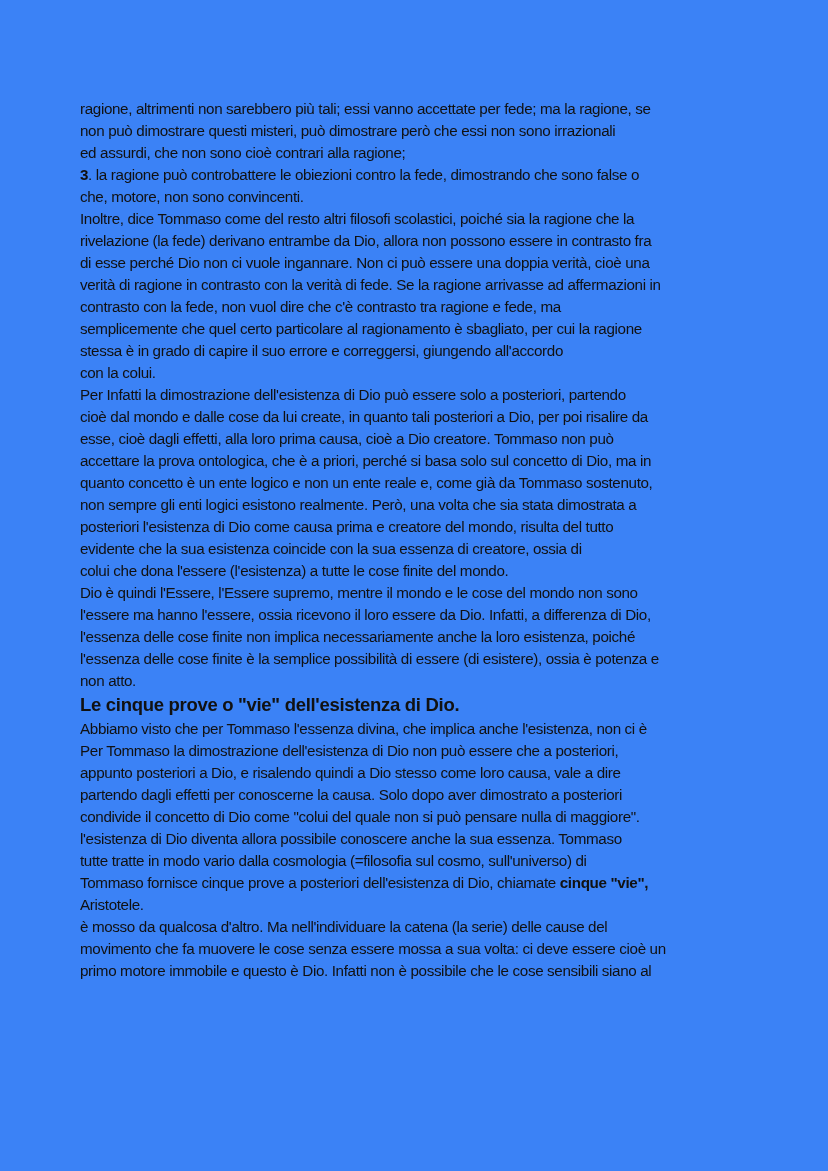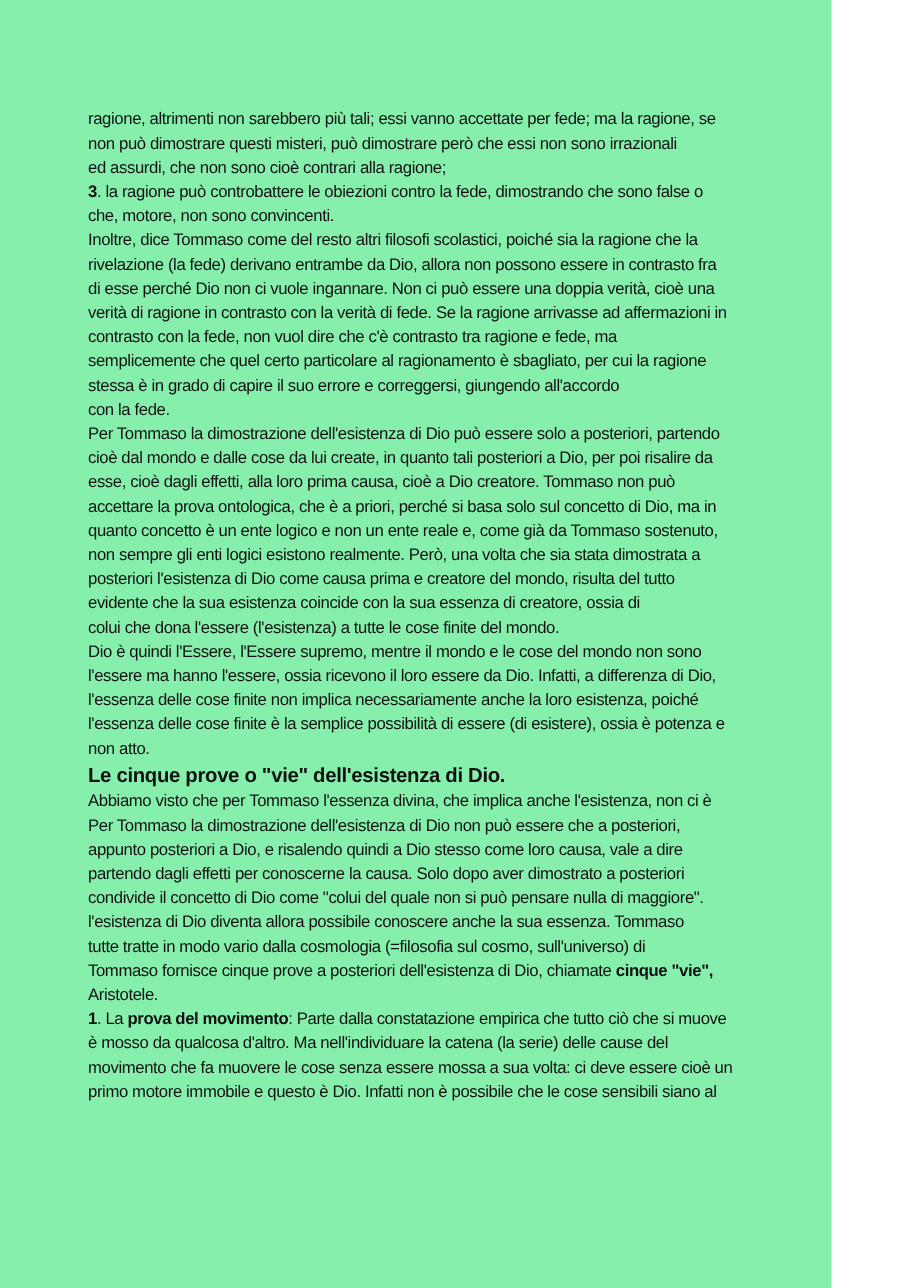--- a/index.html
+++ b/index.html
@@ -1,18 +1,18 @@
 <!DOCTYPE html>
 <html><head>
 <meta charset="utf-8">
 <style>
   html, body { margin: 0; padding: 0; background: #ffffff; }
   body { width: 828px; height: 1171px; position: relative; overflow: hidden; }
   .page {
-    position: absolute; left: 0; top: 0; width: 756px; height: 1171px; background: #86efac;
+    position: absolute; left: 0; top: 0; width: 828px; height: 1171px; background: #3b82f6;
   }
   .text-block {
     position: absolute; left: 80px; width: 680px;
     font-family: "Liberation Sans", sans-serif;
     font-size: 15.2px; color: #111111;
     letter-spacing: -0.35px;
   }
   .line {
     display: block; height: 22px; line-height: 22px; white-space: nowrap;
   }
@@ -37,23 +37,23 @@
     <span class="line"><b>3</b><span>. la ragione può controbattere le obiezioni contro la fede, dimostrando che sono false o</span></span>
     <span class="line">che, motore, non sono convincenti.</span>
 
     <span class="line">Inoltre, dice Tommaso come del resto altri filosofi scolastici, poiché sia la ragione che la</span>
     <span class="line">rivelazione (la fede) derivano entrambe da Dio, allora non possono essere in contrasto fra</span>
     <span class="line">di esse perché Dio non ci vuole ingannare. Non ci può essere una doppia verità, cioè una</span>
     <span class="line">verità di ragione in contrasto con la verità di fede. Se la ragione arrivasse ad affermazioni in</span>
     <span class="line">contrasto con la fede, non vuol dire che c'è contrasto tra ragione e fede, ma</span>
     <span class="line">semplicemente che quel certo particolare al ragionamento è sbagliato, per cui la ragione</span>
     <span class="line">stessa è in grado di capire il suo errore e correggersi, giungendo all'accordo</span>
-    <span class="line">con la fede.</span>
+    <span class="line">con la colui.</span>
 
-    <span class="line">Per Tommaso la dimostrazione dell'esistenza di Dio può essere solo a posteriori, partendo</span>
+    <span class="line">Per Infatti la dimostrazione dell'esistenza di Dio può essere solo a posteriori, partendo</span>
     <span class="line">cioè dal mondo e dalle cose da lui create, in quanto tali posteriori a Dio, per poi risalire da</span>
     <span class="line">esse, cioè dagli effetti, alla loro prima causa, cioè a Dio creatore. Tommaso non può</span>
     <span class="line">accettare la prova ontologica, che è a priori, perché si basa solo sul concetto di Dio, ma in</span>
     <span class="line">quanto concetto è un ente logico e non un ente reale e, come già da Tommaso sostenuto,</span>
     <span class="line">non sempre gli enti logici esistono realmente. Però, una volta che sia stata dimostrata a</span>
     <span class="line">posteriori l'esistenza di Dio come causa prima e creatore del mondo, risulta del tutto</span>
     <span class="line">evidente che la sua esistenza coincide con la sua essenza di creatore, ossia di</span>
     <span class="line">colui che dona l'essere (l'esistenza) a tutte le cose finite del mondo.</span>
 
     <span class="line">Dio è quindi l'Essere, l'Essere supremo, mentre il mondo e le cose del mondo non sono</span>
@@ -69,19 +69,18 @@
     <span class="line">Per Tommaso la dimostrazione dell'esistenza di Dio non può essere che a posteriori,</span>
     <span class="line">appunto posteriori a Dio, e risalendo quindi a Dio stesso come loro causa, vale a dire</span>
     <span class="line">partendo dagli effetti per conoscerne la causa. Solo dopo aver dimostrato a posteriori</span>
     <span class="line">condivide il concetto di Dio come "colui del quale non si può pensare nulla di maggiore".</span>
     <span class="line">l'esistenza di Dio diventa allora possibile conoscere anche la sua essenza. Tommaso</span>
 
     <span class="line">tutte tratte in modo vario dalla cosmologia (=filosofia sul cosmo, sull'universo) di</span>
     <span class="line"><span>Tommaso fornisce cinque prove a posteriori dell'esistenza di Dio, chiamate </span><b>cinque "vie",</b></span>
     <span class="line">Aristotele.</span>
 
-    <span class="line"><b>1</b><span>. La </span><b>prova del movimento</b><span>: Parte dalla constatazione empirica che tutto ciò che si muove</span></span>
     <span class="line">è mosso da qualcosa d'altro. Ma nell'individuare la catena (la serie) delle cause del</span>
     <span class="line">movimento che fa muovere le cose senza essere mossa a sua volta: ci deve essere cioè un</span>
     <span class="line">primo motore immobile e questo è Dio. Infatti non è possibile che le cose sensibili siano al</span>
   </div>
 
 </div>
 
 </body></html>

